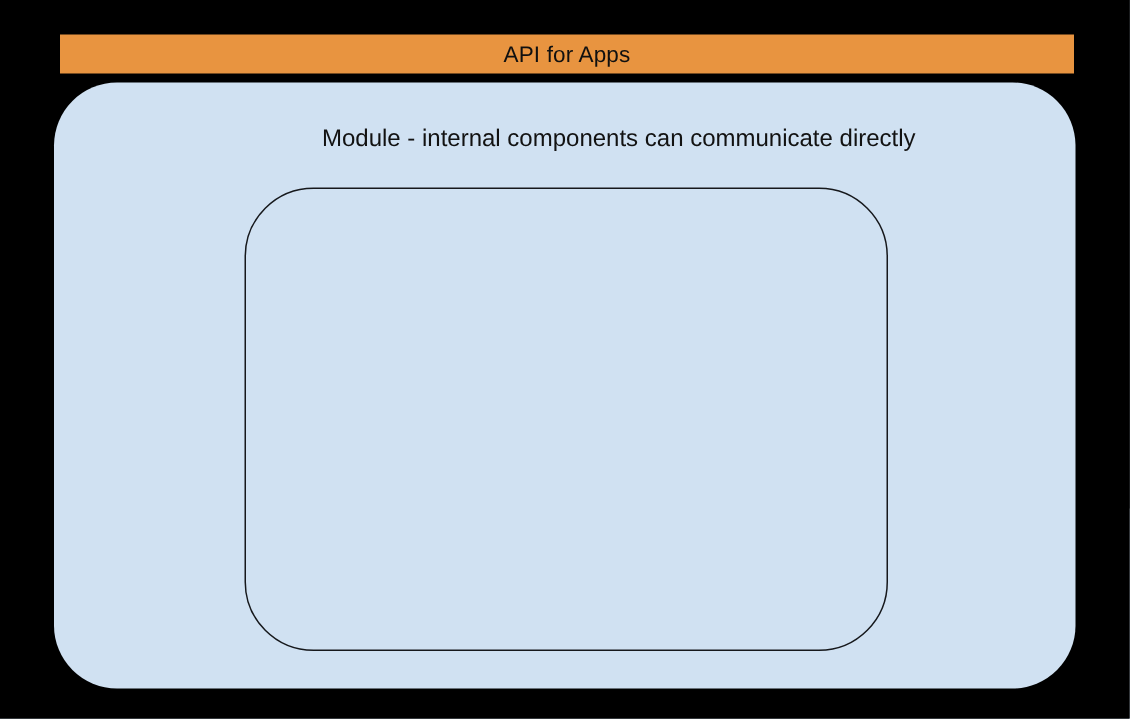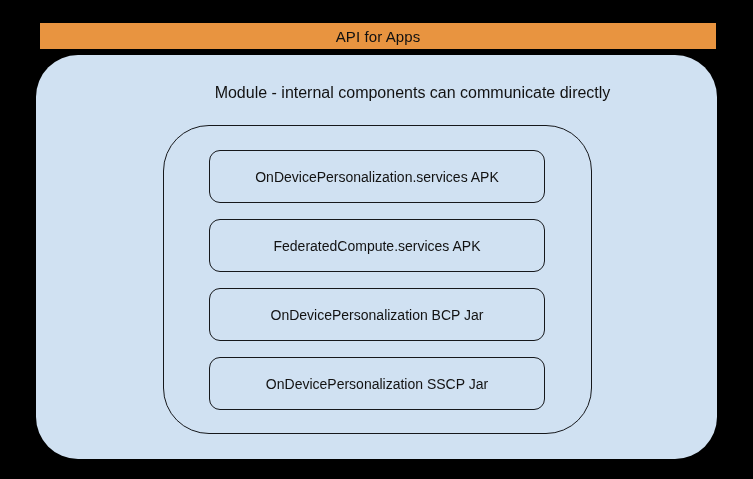--- a/index.html
+++ b/index.html
@@ -113,33 +113,14 @@
   <div class="api-banner">
     <span class="api-banner-label">API for Apps</span>
   </div>
 
   <div class="module-panel">
 
     <div class="module-caption">Module - internal components can communicate directly</div>
 
     <div class="inner-group"></div>
 
-    <div class="cards">
-
-      <div class="component-card">
-        <span class="component-card-label">OnDevicePersonalization.services APK</span>
-      </div>
-
-      <div class="component-card">
-        <span class="component-card-label">FederatedCompute.services APK</span>
-      </div>
-
-      <div class="component-card">
-        <span class="component-card-label">OnDevicePersonalization BCP Jar</span>
-      </div>
-
-      <div class="component-card">
-        <span class="component-card-label">OnDevicePersonalization SSCP Jar</span>
-      </div>
-
-    </div>
   </div>
 </div>
 
 </body></html>

